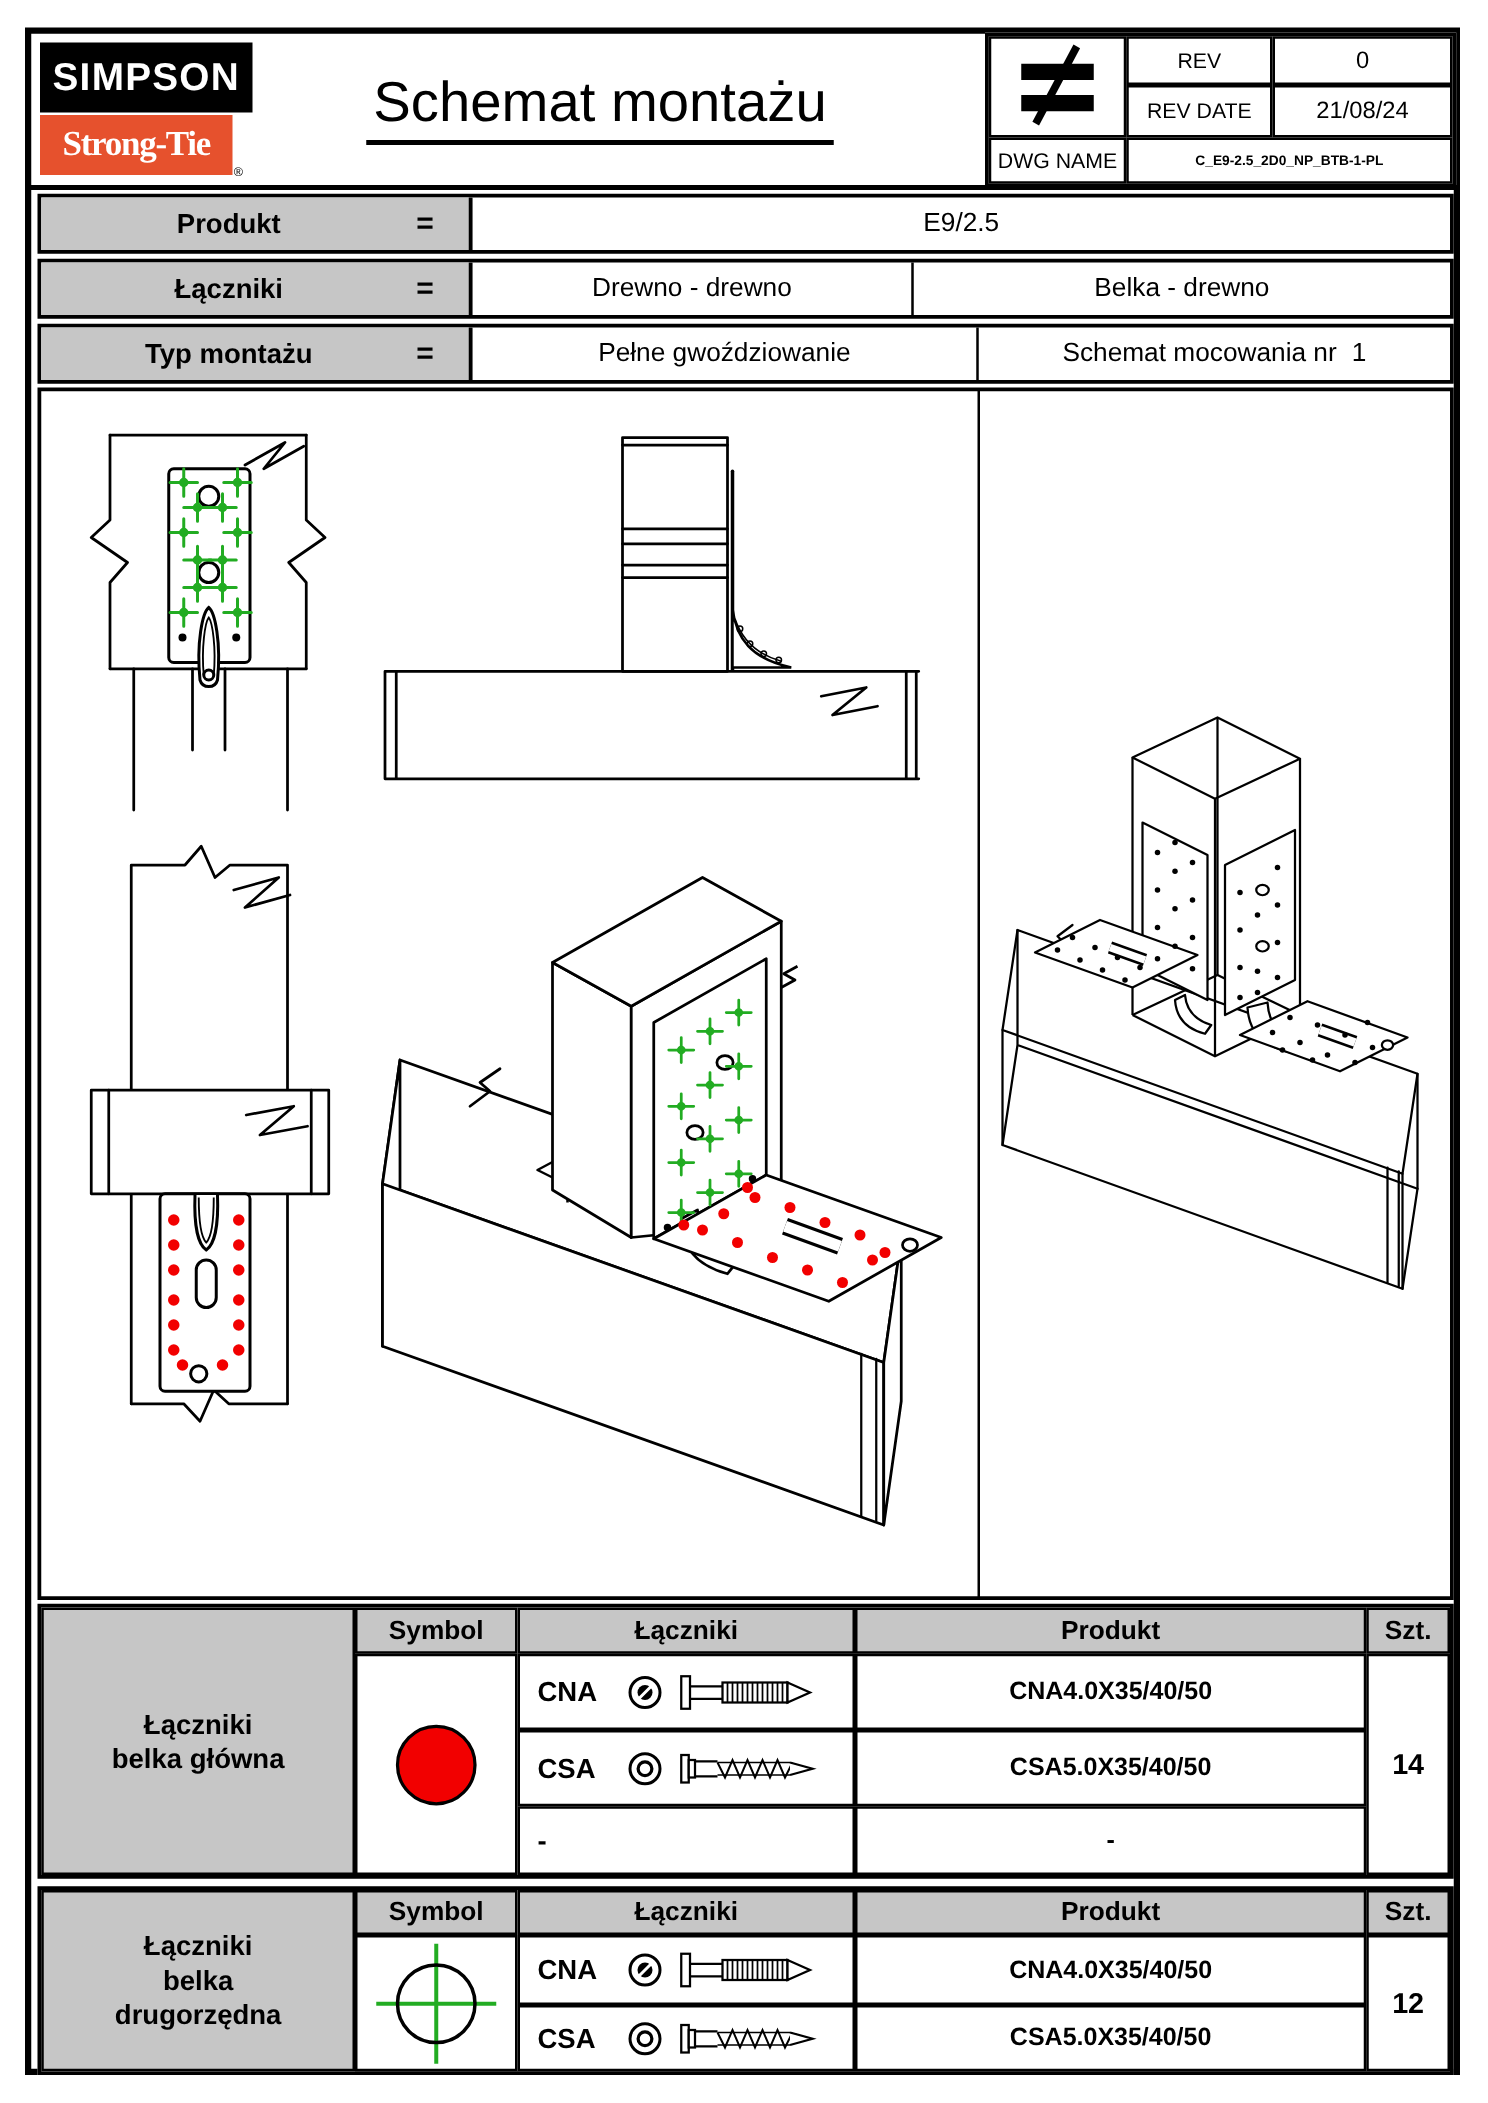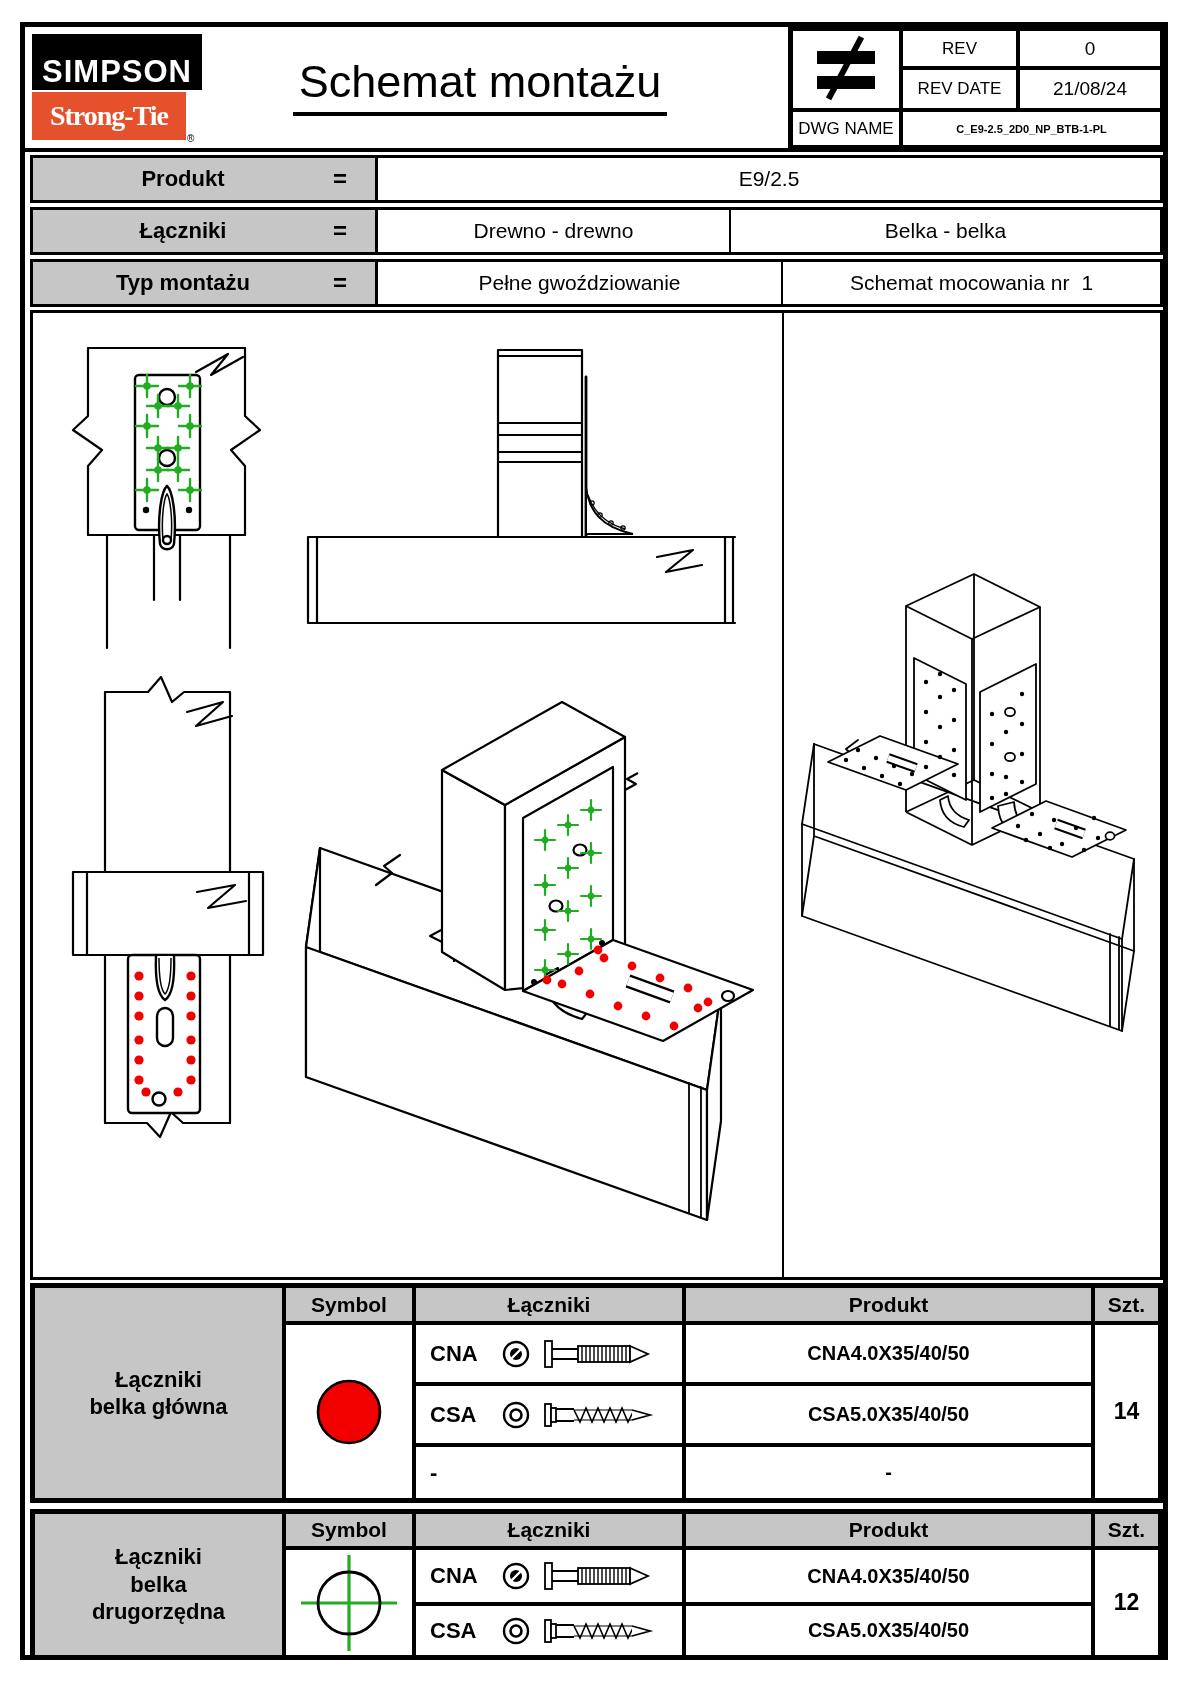--- a/index.html
+++ b/index.html
@@ -8,21 +8,21 @@
     position: relative; width: 1190px; height: 1682px; background:#fff;
     font-family: "Liberation Sans", sans-serif; color:#000; overflow:hidden;
   }
   .abs { position:absolute; }
   .frame { left:20px; top:22px; width:1148px; height:1638px; border:5px solid #000; }
 
   
   .header-rule { left:20px; top:148px; width:1148px; height:4px; background:#000; }
   .logo-simpson {
     left:32px; top:34px; width:170px; height:56px; background:#000; color:#fff;
-    display:flex; align-items:flex-end; justify-content:center;
+    display:flex; align-items:center; justify-content:center;
     font-size:31px; font-weight:bold; letter-spacing:1px;
   }
   .logo-strongtie {
     left:32px; top:92px; width:154px; height:48px; background:#E6512D; color:#fff;
     display:flex; align-items:center; justify-content:center;
     font-family:"Liberation Serif", serif; font-size:28px; font-weight:bold; letter-spacing:-1px;
   }
   .logo-reg { left:187px; top:133px; font-size:10px; }
   .doc-title-wrap { left:250px; top:56px; width:460px; text-align:center; }
   .doc-title { display:inline-block; font-size:45px; border-bottom:4px solid #000; padding:0 6px 4px 6px; }
@@ -107,21 +107,21 @@
       <span class="eq">=</span>
     </div>
     <div class="spec-val" style="flex:1">E9/2.5</div>
   </div>
   <div class="abs spec-row" style="top:207px">
     <div class="spec-label">
       <span class="lbl">Łączniki</span>
       <span class="eq">=</span>
     </div>
     <div class="spec-val" style="width:353px;border-right:2.5px solid #000">Drewno - drewno</div>
-    <div class="spec-val" style="flex:1">Belka - belka</div>
+    <div class="spec-val" style="flex:1">Belka - drewno</div>
   </div>
   <div class="abs spec-row" style="top:259px">
     <div class="spec-label">
       <span class="lbl">Typ montażu</span>
       <span class="eq">=</span>
     </div>
     <div class="spec-val" style="width:405px;border-right:2.5px solid #000">Pełne gwoździowanie</div>
     <div class="spec-val" style="flex:1;gap:12px">
       <span>Schemat mocowania nr</span>
       <span>1</span>

